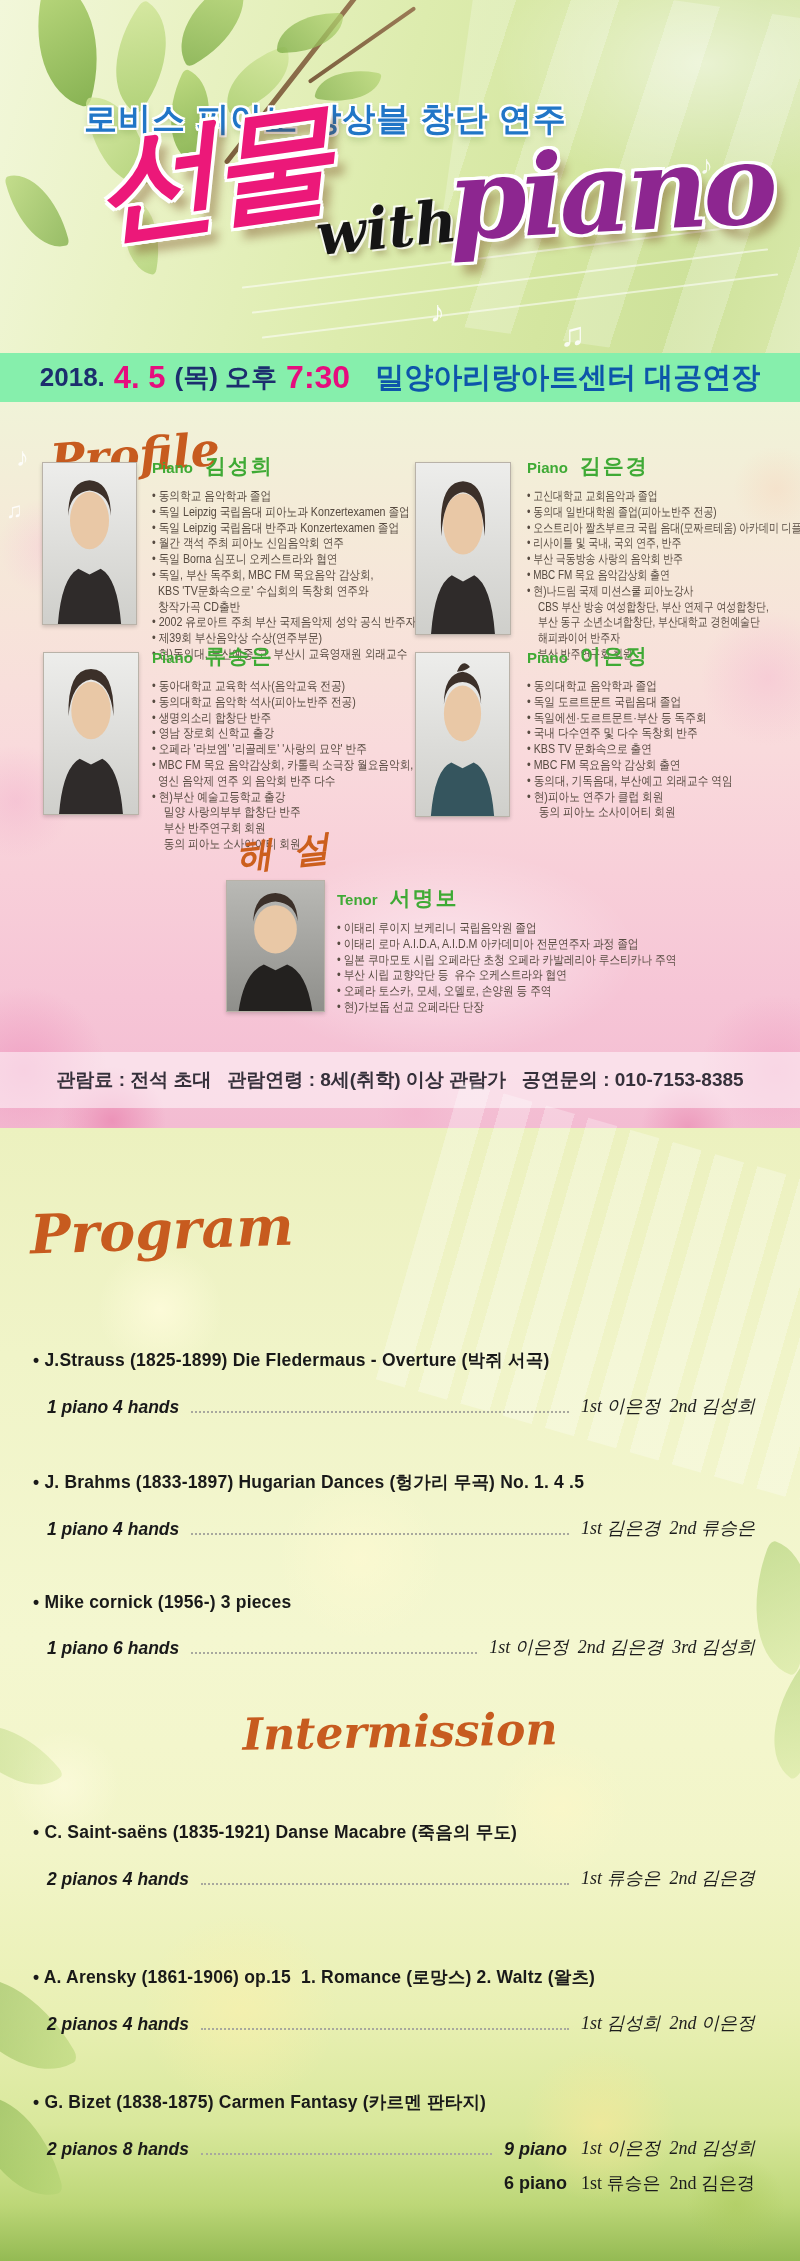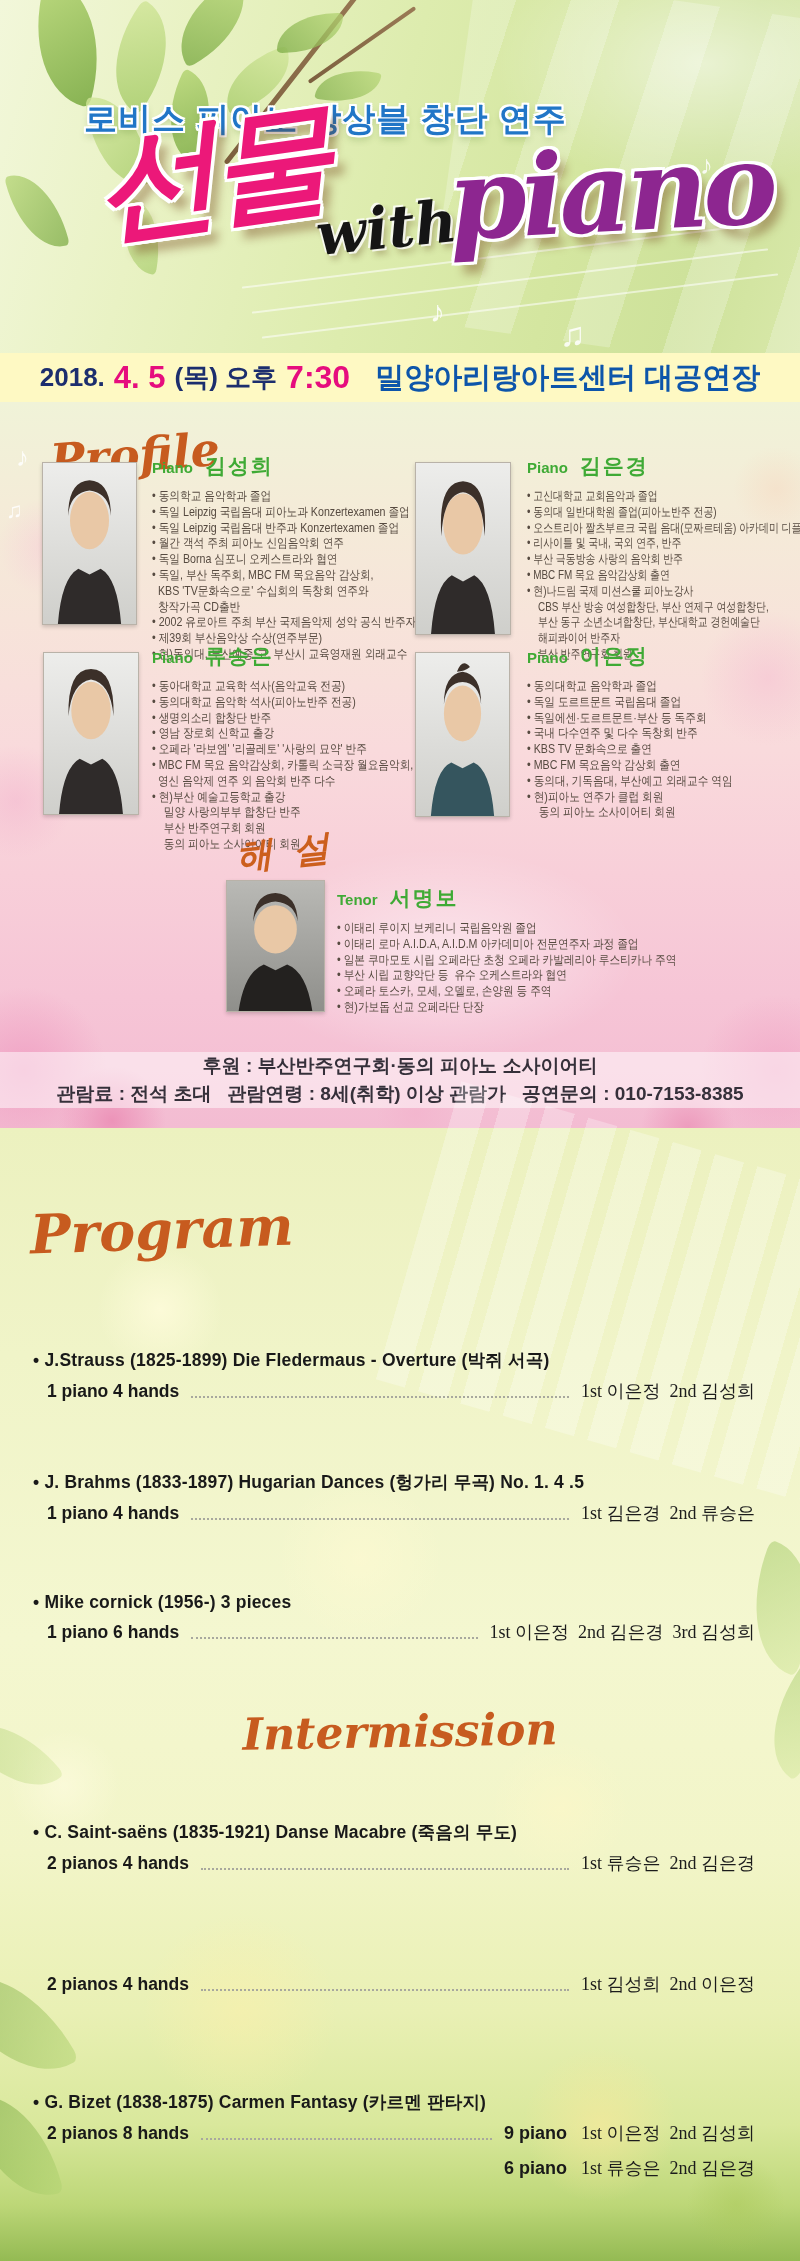--- a/index.html
+++ b/index.html
@@ -27,21 +27,21 @@
     letter-spacing:-6px;color:#ec1879;transform:rotate(-8deg);
     text-shadow:-3px -3px 0 #fff,3px -3px 0 #fff,-3px 3px 0 #fff,3px 3px 0 #fff,0 3px 0 #fff,0 -3px 0 #fff,3px 0 0 #fff,-3px 0 0 #fff,8px 12px 10px rgba(110,60,20,.4);}
   .title-with{position:absolute;left:316px;top:194px;font-family:"DejaVu Serif",serif;font-style:italic;
     font-weight:bold;font-size:58px;color:#151515;transform:rotate(-6deg);
     text-shadow:-2px -2px 0 rgba(255,255,255,.8),2px 2px 0 rgba(255,255,255,.8),4px 6px 6px rgba(90,60,20,.3);}
   .title-piano{position:absolute;left:448px;top:126px;font-family:"DejaVu Serif",serif;font-style:italic;
     font-weight:bold;font-size:112px;letter-spacing:-5px;color:#8d2690;transform:rotate(-3deg);
     text-shadow:-3px -3px 0 #fff,3px -3px 0 #fff,-3px 3px 0 #fff,3px 3px 0 #fff,0 3px 0 #fff,0 -3px 0 #fff,3px 0 0 #fff,-3px 0 0 #fff,8px 12px 10px rgba(110,60,20,.4);}
 
   
-  .banner{position:absolute;top:353px;left:0;width:800px;height:49px;background:#fef9c3;
+  .banner{position:absolute;top:353px;left:0;width:800px;height:49px;background:#86efac;
     display:flex;align-items:center;justify-content:center;white-space:pre;gap:9px;}
   .banner span{font-weight:bold;}
   .b-year{color:#1c2e6e;font-size:26px;}
   .b-date{color:#e60d7e;font-size:31px;}
   .b-day{color:#1c2e6e;font-size:26px;}
   .b-time{color:#e60d7e;font-size:32px;}
   .b-venue{color:#0d55aa;font-size:29px;margin-left:16px;}
 
   
   .profile-sec{position:absolute;top:402px;left:0;width:800px;height:726px;
@@ -89,21 +89,21 @@
       radial-gradient(circle 110px at 75% 88%, rgba(250,233,155,.6), transparent 70%),
       radial-gradient(circle 80px at 8% 58%, rgba(255,252,225,.6), transparent 70%),
       radial-gradient(circle 70px at 92% 95%, rgba(170,200,90,.5), transparent 70%),
       linear-gradient(180deg,#ecf1bf 0%,#f0f4c8 20%,#f4f7d0 45%,#f2f5c8 64%,#e9f0b4 78%,#d9e89c 88%,#bdd778 95%,#94ba53 100%);}
   .keys{position:absolute;right:-50px;top:8px;width:440px;height:310px;transform:rotate(16deg);
     background:repeating-linear-gradient(90deg,rgba(255,255,255,.55) 0 30px,rgba(255,255,255,0) 30px 44px);opacity:.5;}
   .program-heading{position:absolute;left:30px;top:70px;font-size:54px;transform:rotate(-2deg);}
   .intermission-heading{position:absolute;left:0;top:578px;width:100%;text-align:center;font-size:44px;transform:rotate(-1deg);}
   .prog-item{position:absolute;left:33px;right:45px;}
   .prog-title{font-size:17.5px;font-weight:bold;color:#191919;letter-spacing:.2px;white-space:pre;}
-  .prog-line{display:flex;align-items:center;margin-top:7px;padding-left:14px;}
+  .prog-line{display:flex;align-items:flex-end;margin-top:22px;padding-left:14px;font-style:italic;}
   .hands{font-size:17.5px;font-weight:bold;color:#191919;white-space:pre;}
   .leader{flex:1;align-self:flex-end;border-bottom:2px dotted #a8a89e;margin:0 12px 5px 12px;}
   .performers{font-family:"Liberation Serif",serif;font-size:18px;color:#1c1c1c;white-space:pre;}
   .piano-label{font-size:18px;font-weight:bold;color:#191919;margin-right:14px;white-space:pre;}
   .prog-line2{display:flex;justify-content:flex-end;align-items:baseline;margin-top:11px;}
 </style>
 </head>
 <body>
 
 <div class="poster">
@@ -264,21 +264,20 @@
       </div>
       <div class="bio">• 이태리 루이지 보케리니 국립음악원 졸업
 • 이태리 로마 A.I.D.A, A.I.D.M 아카데미아 전문연주자 과정 졸업
 • 일본 쿠마모토 시립 오페라단 초청 오페라 카발레리아 루스티카나 주역
 • 부산 시립 교향악단 등  유수 오케스트라와 협연
 • 오페라 토스카, 모세, 오델로, 손양원 등 주역
 • 현)가보돕 선교 오페라단 단장</div>
     </div>
 
     <div class="footer-band">
-      <div class="sponsor">후원 : 부산반주연구회·동의 피아노 소사이어티</div>
       <div class="finfo">관람료 : 전석 초대   관람연령 : 8세(취학) 이상 관람가   공연문의 : 010-7153-8385</div>
     </div>
   </section>
 
   <section class="program-sec">
     <div class="keys"></div>
     <div class="leaf light" style="right:-18px;top:420px;width:70px;height:120px;transform:rotate(200deg);opacity:.55;"></div>
     <div class="leaf light" style="right:-30px;top:540px;width:60px;height:105px;transform:rotate(215deg);opacity:.5;"></div>
     <div class="leaf" style="left:-28px;top:830px;width:80px;height:130px;transform:rotate(150deg);opacity:.55;"></div>
     <div class="leaf" style="left:-20px;top:960px;width:70px;height:115px;transform:rotate(165deg);opacity:.6;"></div>
@@ -318,20 +317,21 @@
     <div class="prog-item" style="top:692px;">
       <div class="prog-title">• C. Saint-saëns (1835-1921) Danse Macabre (죽음의 무도)</div>
       <div class="prog-line">
         <span class="hands">2 pianos 4 hands</span>
         <span class="leader"></span>
         <span class="performers">1st 류승은  2nd 김은경</span>
       </div>
     </div>
 
     <div class="prog-item" style="top:837px;">
+      <div class="prog-title">• A. Arensky (1861-1906) op.15  1. Romance (로망스) 2. Waltz (왈츠)</div>
       <div class="prog-line">
         <span class="hands">2 pianos 4 hands</span>
         <span class="leader"></span>
         <span class="performers">1st 김성희  2nd 이은정</span>
       </div>
     </div>
 
     <div class="prog-item" style="top:962px;">
       <div class="prog-title">• G. Bizet (1838-1875) Carmen Fantasy (카르멘 판타지)</div>
       <div class="prog-line">

